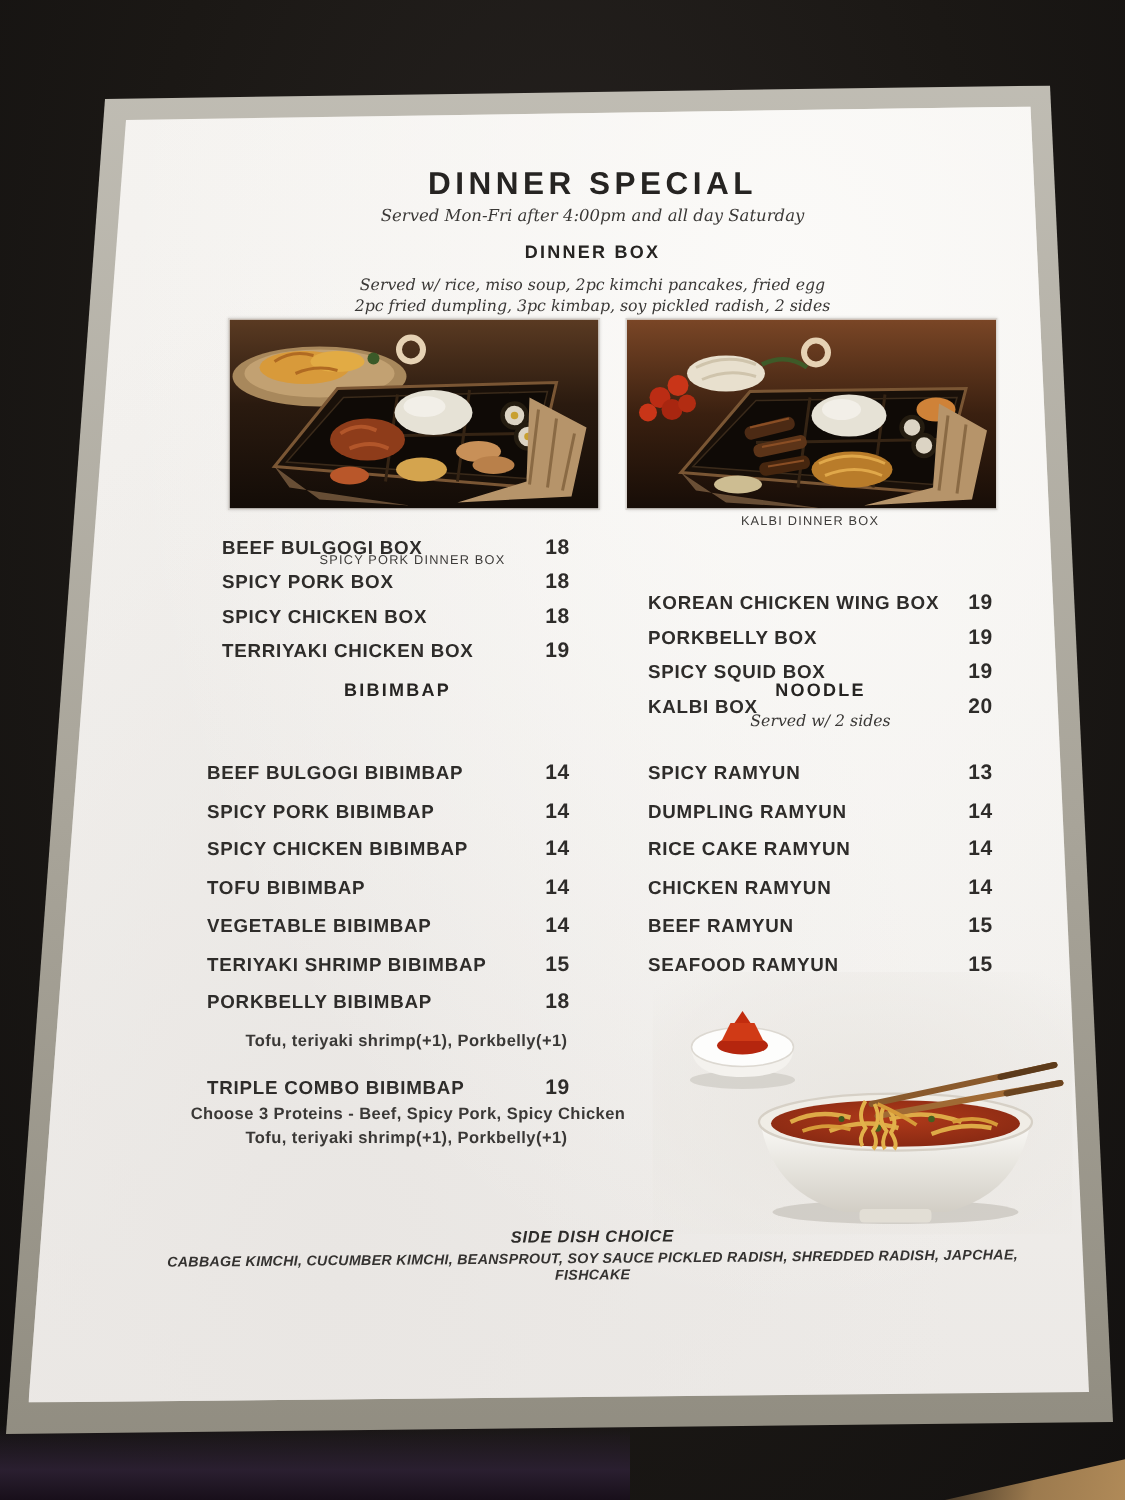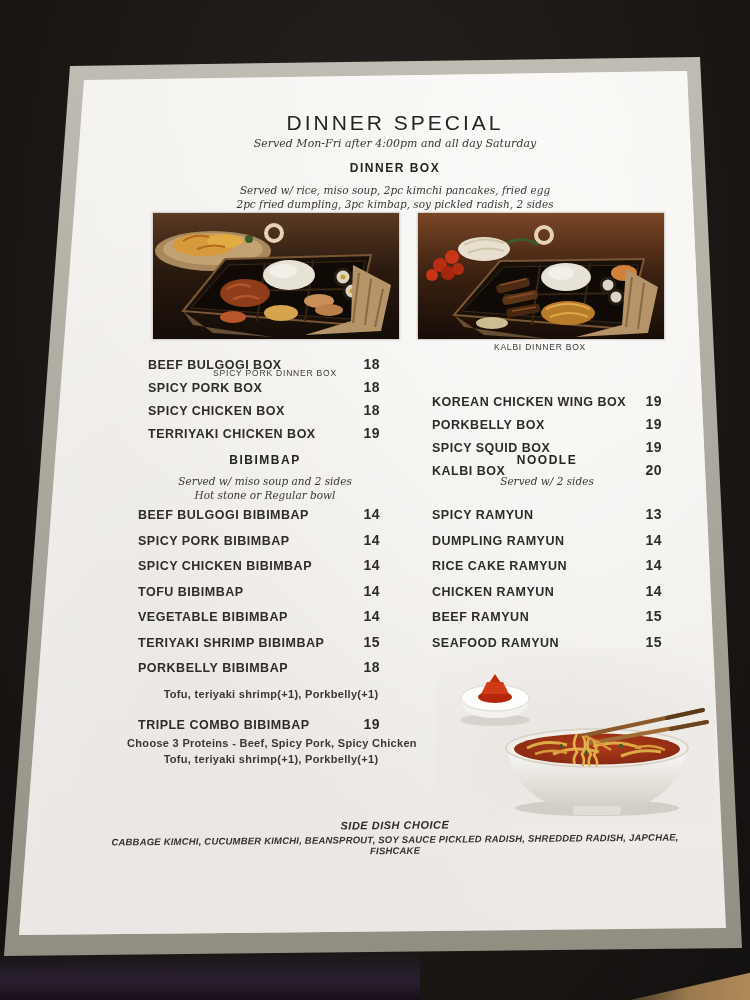--- a/index.html
+++ b/index.html
@@ -20,21 +20,21 @@
     background:
       radial-gradient(ellipse at 70% 20%, #fbfaf8 0%, rgba(251,250,248,0) 60%),
       radial-gradient(ellipse at 30% 85%, #e9e6e3 0%, rgba(233,230,227,0) 55%),
       linear-gradient(180deg,#f5f3f0 0%, #f1efec 60%, #ebe8e5 100%);
     clip-path:polygon(84px 80px, 687px 71px, 726px 928px, 19px 935px);}
   .content{position:absolute;inset:0;color:#2c2a28;}
 
   .abs{position:absolute;}
   .ctr{text-align:center;}
 
-  .title{left:85px;top:111px;width:620px;font-size:21px;font-weight:400;letter-spacing:3px;color:#262422;}
+  .title{left:85px;top:111px;width:620px;font-size:21px;font-weight:700;letter-spacing:3px;color:#262422;}
   .subtitle{left:85px;top:137px;width:620px;font-size:11px;font-style:italic;
     font-family:"DejaVu Serif", serif;color:#3a3836;}
   .h-section{font-size:12px;font-weight:700;letter-spacing:1.5px;color:#262422;}
   .h-dinnerbox{left:85px;top:161px;width:620px;}
   .desc{font-size:10.5px;font-style:italic;font-family:"DejaVu Serif", serif;color:#3a3836;line-height:13.5px;}
   .desc-dinnerbox{left:85px;top:184px;width:620px;}
 
   .photo{border:1px solid #d8d4cf;box-shadow:0 0 2px rgba(0,0,0,.15);}
   .photo-left{left:152px;top:212px;width:246px;height:126px;}
   .photo-right{left:417px;top:212px;width:246px;height:126px;}
@@ -214,24 +214,20 @@
         <span class="item-price">19</span>
       </div>
 
       <div class="menu-row">
         <span class="item-name">KALBI BOX</span>
         <span class="item-price">20</span>
       </div>
     </div>
 
   <div class="abs h-section h-bibimbap ctr">BIBIMBAP</div>
-  <div class="abs desc desc-bibimbap ctr">
-    <div>Served w/ miso soup and 2 sides</div>
-    <div>Hot stone or Regular bowl</div>
-  </div>
 
   <div class="abs h-section h-noodle ctr">NOODLE</div>
   <div class="abs desc desc-noodle ctr">Served w/ 2 sides</div>
 
   <div class="abs menu-list list-bibimbap">
 
       <div class="menu-row">
         <span class="item-name">BEEF BULGOGI BIBIMBAP</span>
         <span class="item-price">14</span>
       </div>

